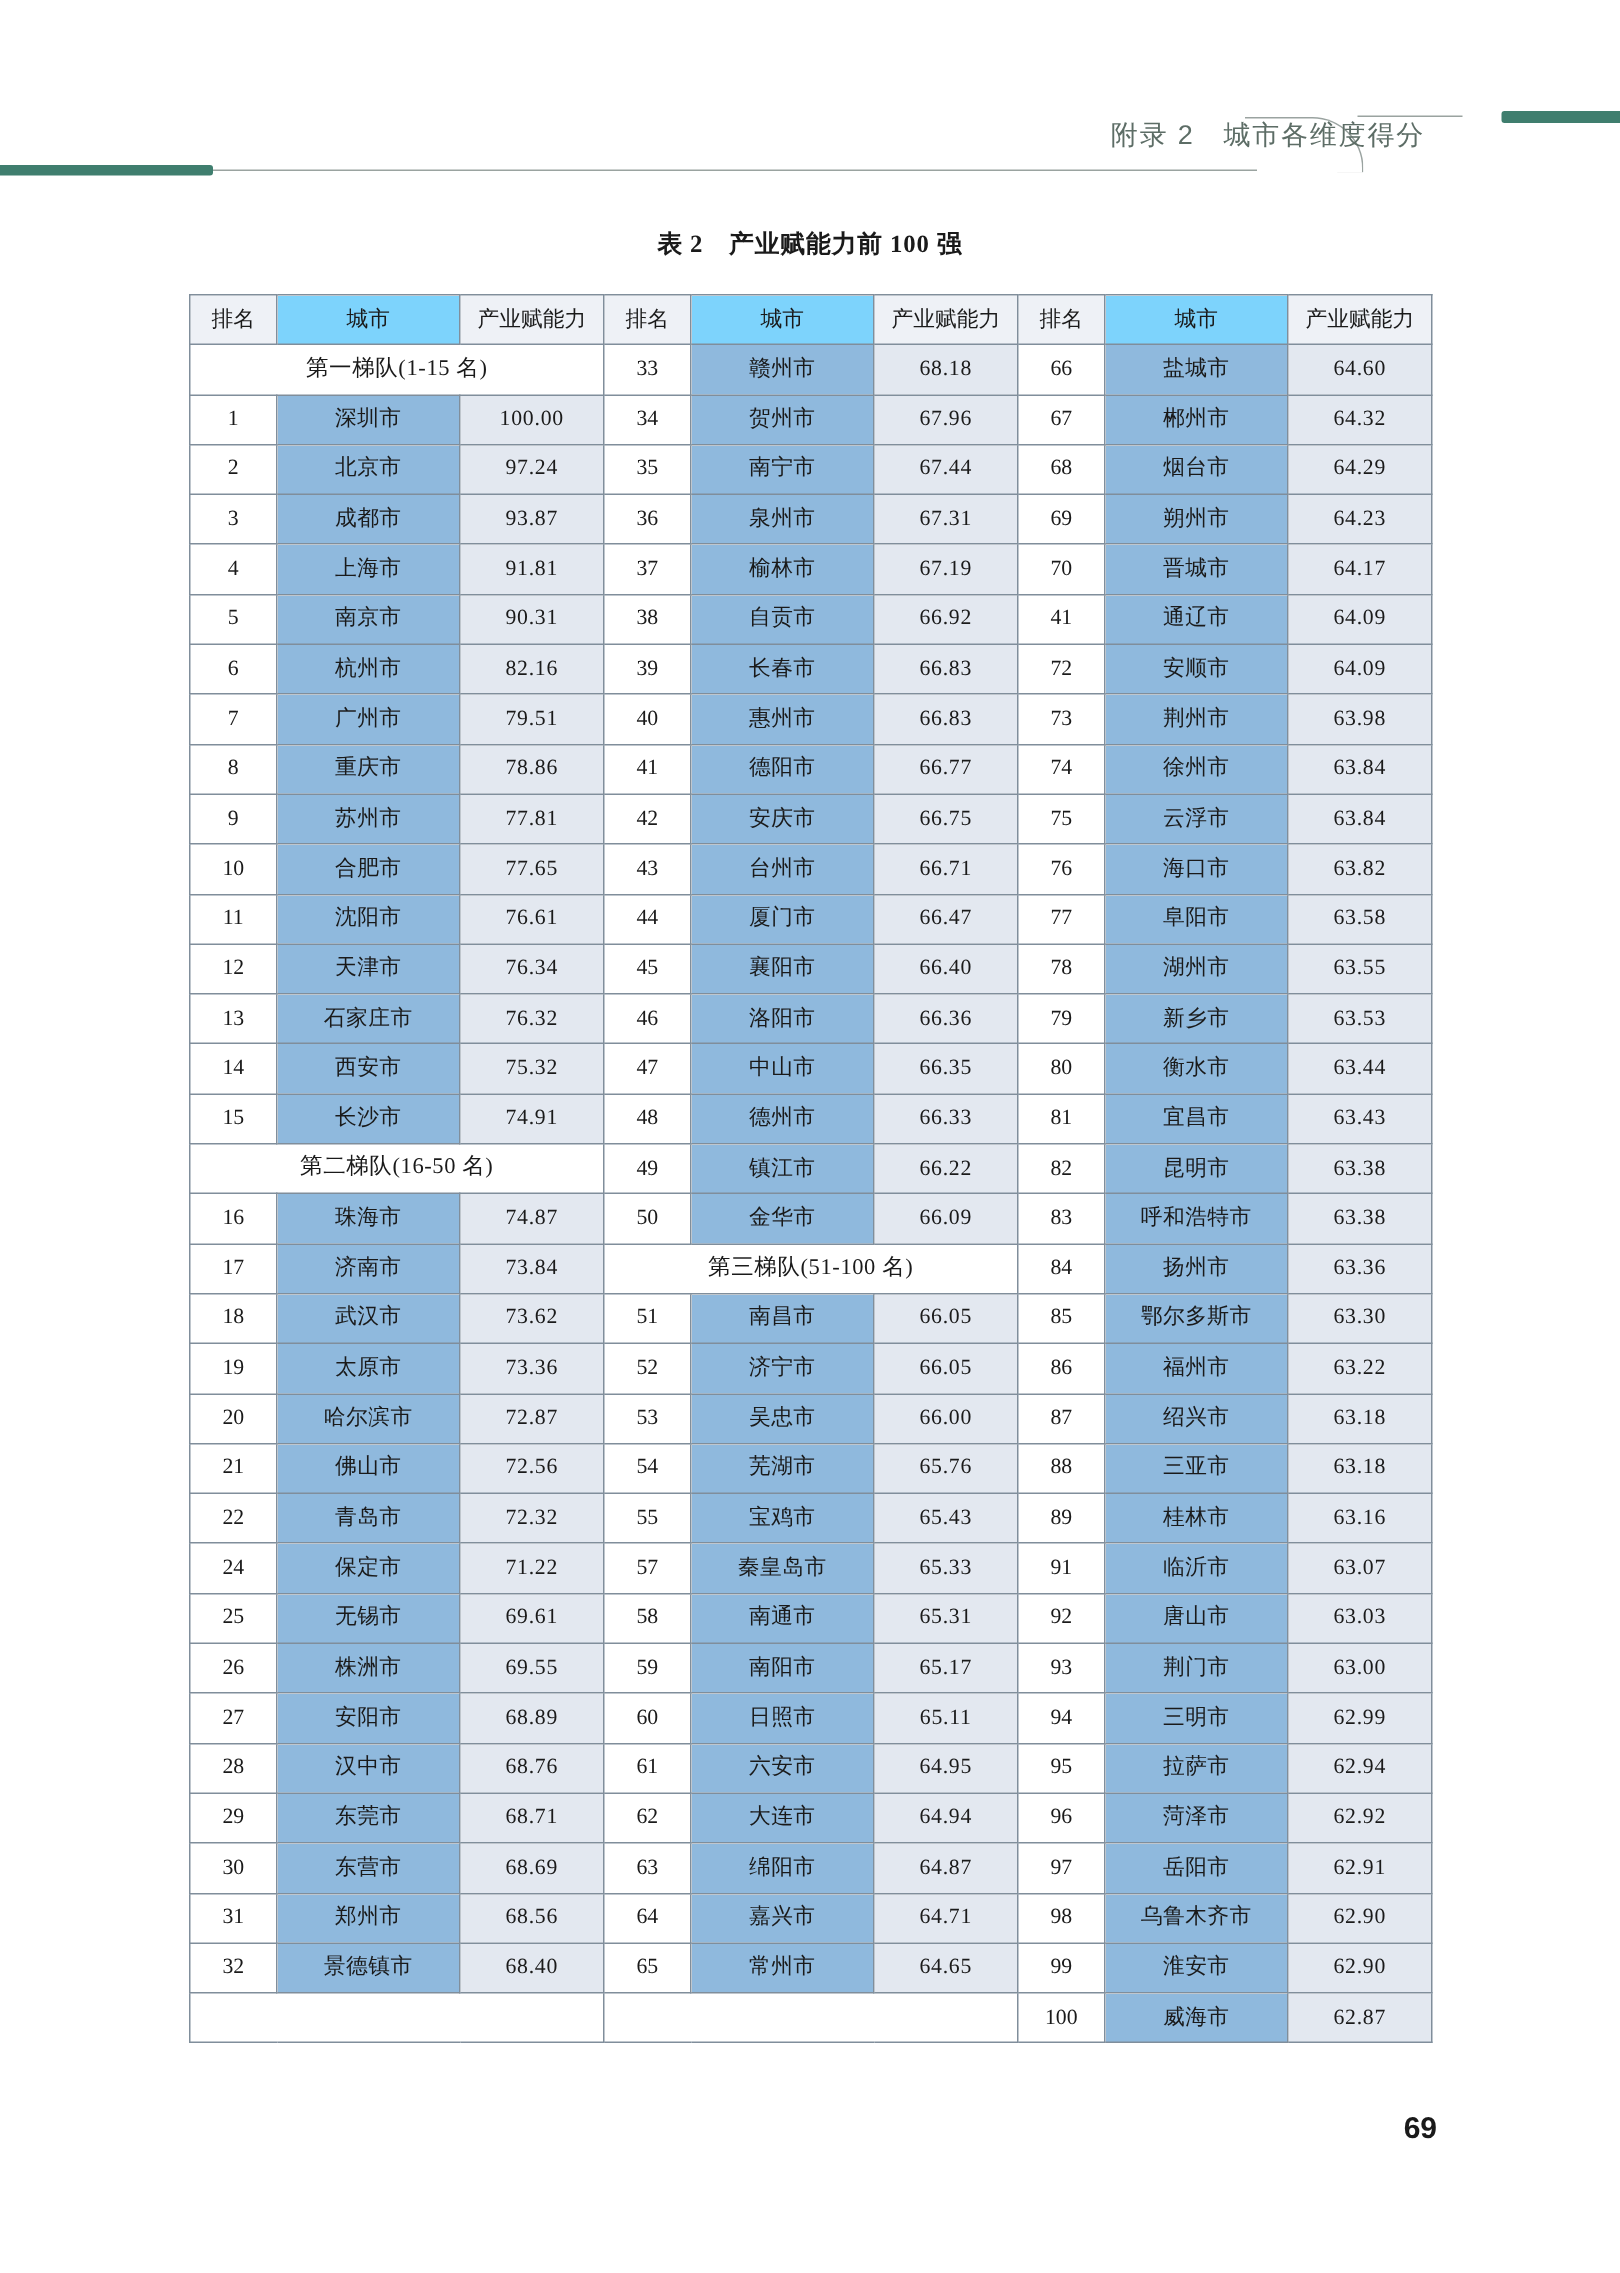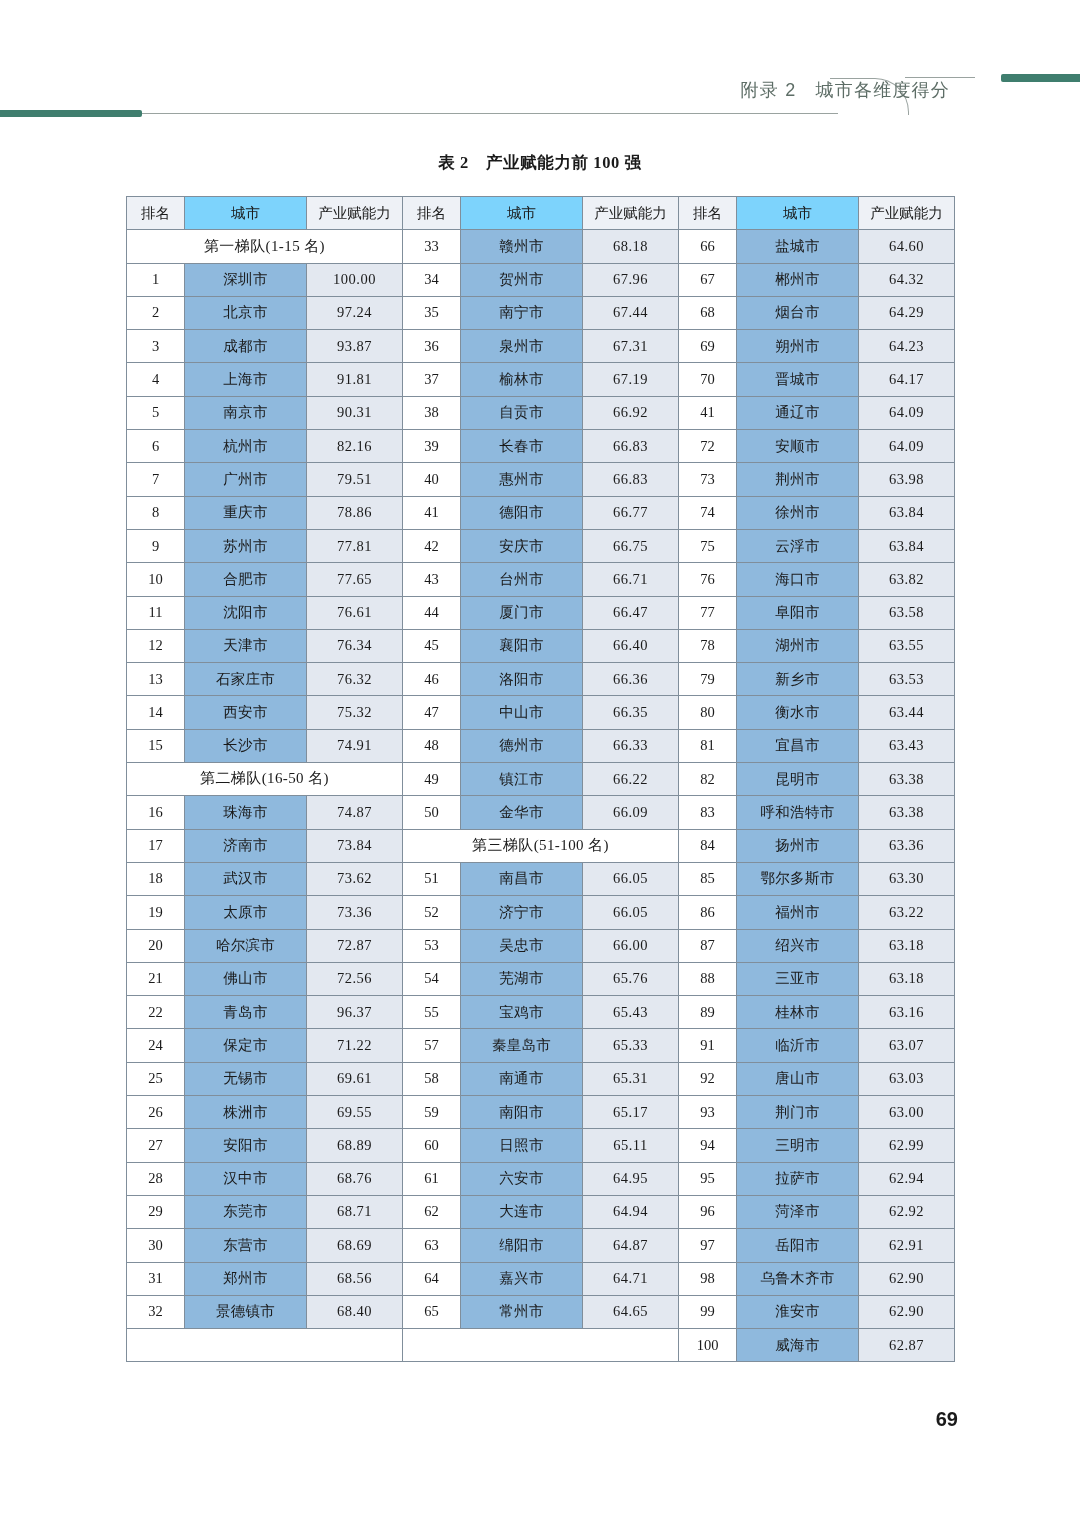--- a/index.html
+++ b/index.html
@@ -453,21 +453,21 @@
           <td class="cell-rank">54</td>
           <td class="cell-city">芜湖市</td>
           <td class="cell-score">65.76</td>
           <td class="cell-rank">88</td>
           <td class="cell-city">三亚市</td>
           <td class="cell-score">63.18</td>
         </tr>
         <tr>
           <td class="cell-rank">22</td>
           <td class="cell-city">青岛市</td>
-          <td class="cell-score">96.37</td>
+          <td class="cell-score">72.32</td>
           <td class="cell-rank">55</td>
           <td class="cell-city">宝鸡市</td>
           <td class="cell-score">65.43</td>
           <td class="cell-rank">89</td>
           <td class="cell-city">桂林市</td>
           <td class="cell-score">63.16</td>
         </tr>
         <tr>
           <td class="cell-rank">24</td>
           <td class="cell-city">保定市</td>

